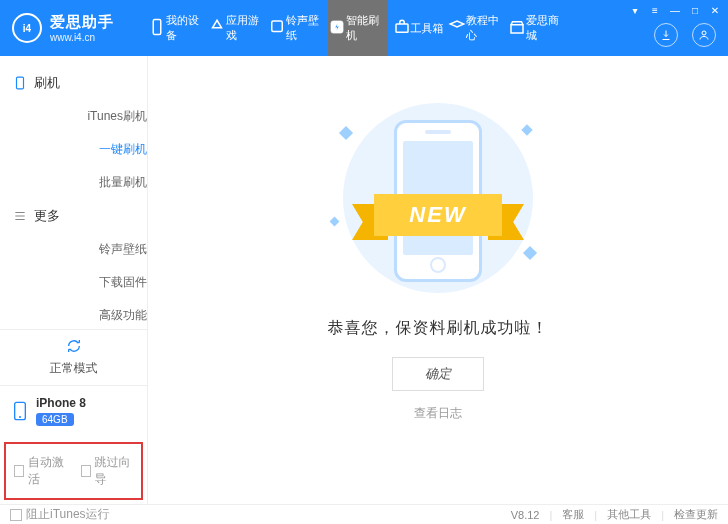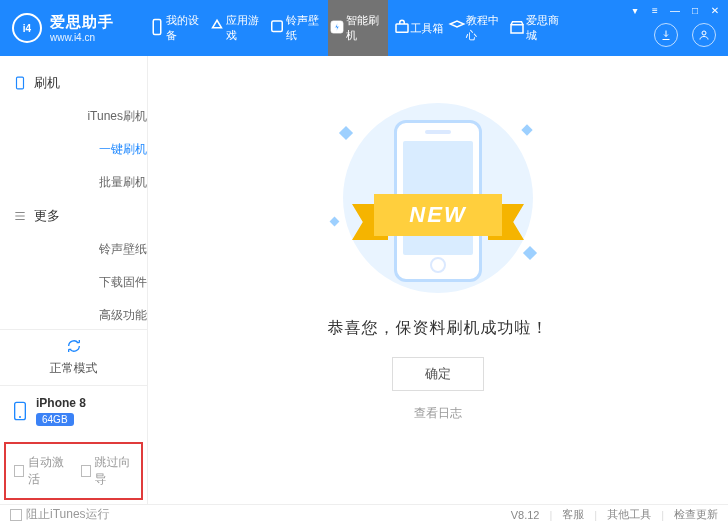--- a/index.html
+++ b/index.html
@@ -52,21 +52,21 @@
 .phone::before { content: ""; position: absolute; top: 7px; left: 50%; transform: translateX(-50%); width: 26px; height: 4px; background: #dbe9ff; border-radius: 2px; }
 .phone::after { content: ""; position: absolute; bottom: 6px; left: 50%; transform: translateX(-50%); width: 12px; height: 12px; border: 2px solid #dbe9ff; border-radius: 50%; }
 .phone-screen { position: absolute; top: 18px; left: 6px; right: 6px; bottom: 24px; background: #d9ecff; border-radius: 2px; }
 .ribbon { position: absolute; left: 50%; top: 88px; transform: translateX(-50%); width: 180px; height: 60px; }
 .ribbon-main { position: absolute; left: 50%; top: 8px; transform: translateX(-50%); width: 128px; height: 42px; background: #ffcf3d; display: flex; align-items: center; justify-content: center; font-weight: 800; font-style: italic; color: #fff; font-size: 22px; letter-spacing: 2px; z-index: 2; }
 .ribbon-side { position: absolute; top: 18px; width: 36px; height: 36px; background: #f5b400; }
 .ribbon-side.left { left: 4px; clip-path: polygon(0 0, 100% 0, 100% 100%, 0 100%, 30% 50%); }
 .ribbon-side.right { right: 4px; clip-path: polygon(0 0, 100% 0, 70% 50%, 100% 100%, 0 100%); }
 
 .success-text { margin-top: 20px; font-size: 16px; color: #333; letter-spacing: 1px; }
-.ok-btn { margin-top: 18px; border: 1px solid #ddd; background: #fff; padding: 7px 32px; font-size: 13px; color: #555; cursor: pointer; }
+.ok-btn { margin-top: 18px; border: 1px solid #ddd; background: #fff; padding: 7px 32px; font-size: 13px; color: #555; cursor: pointer; font-style: italic; }
 .log-link { margin-top: 14px; font-size: 12px; color: #999; cursor: pointer; }
 
 .footer { height: 20px; border-top: 1px solid #eee; display: flex; align-items: center; font-size: 11px; color: #888; padding: 0 10px; }
 .footer .left { display: flex; align-items: center; gap: 6px; }
 .footer .right { margin-left: auto; display: flex; align-items: center; gap: 10px; }
 .footer .sep { color: #ddd; }
 </style>
 </head>
 <body>
 

